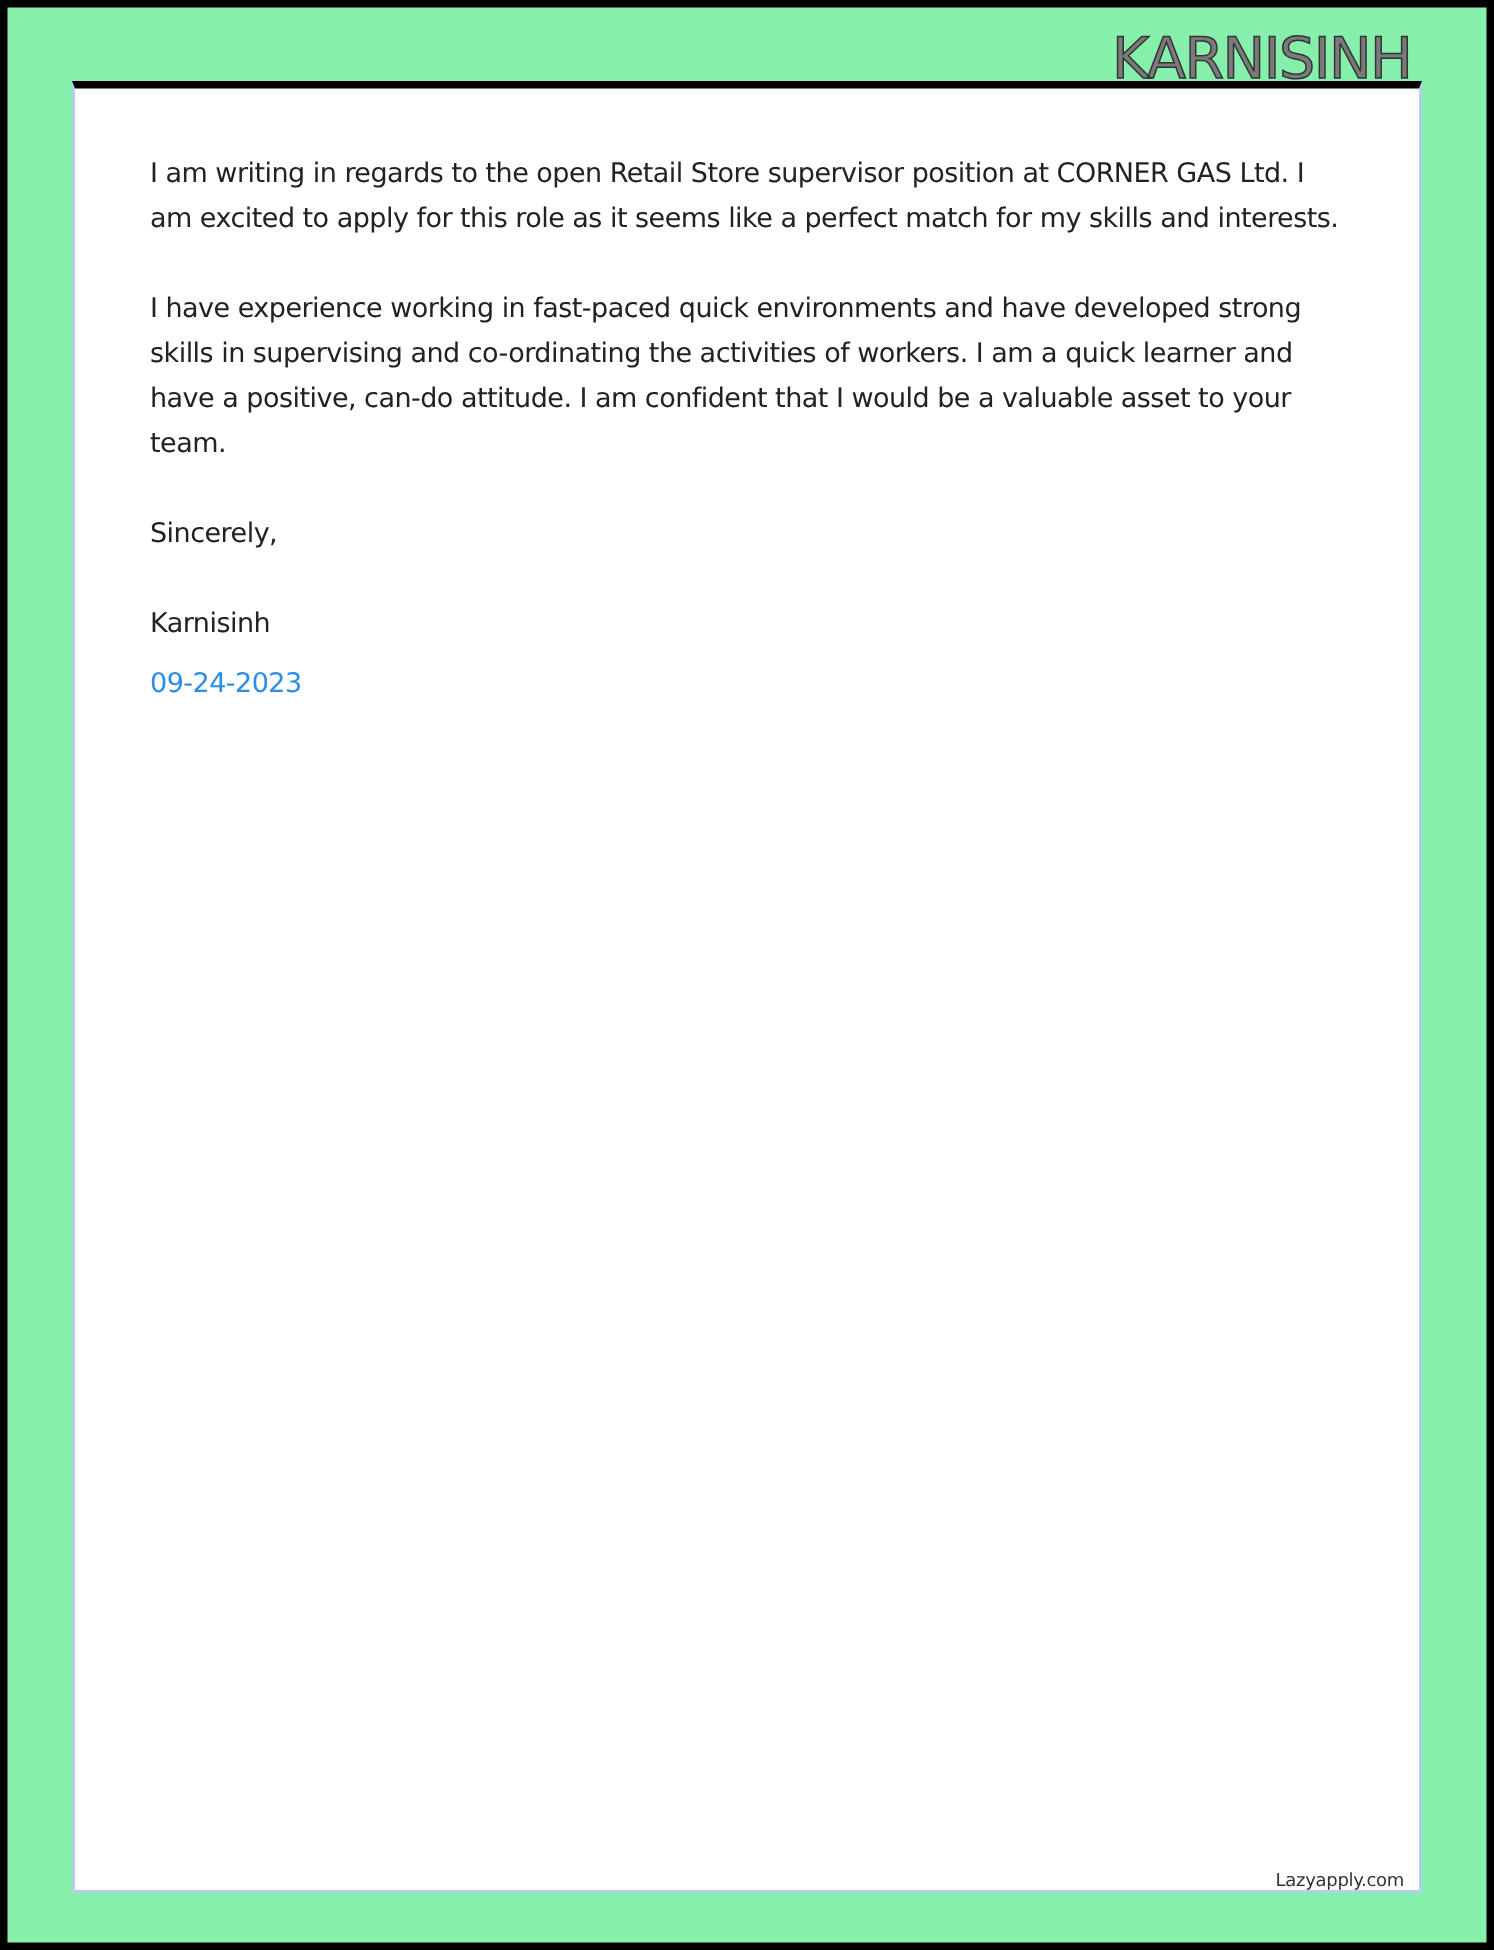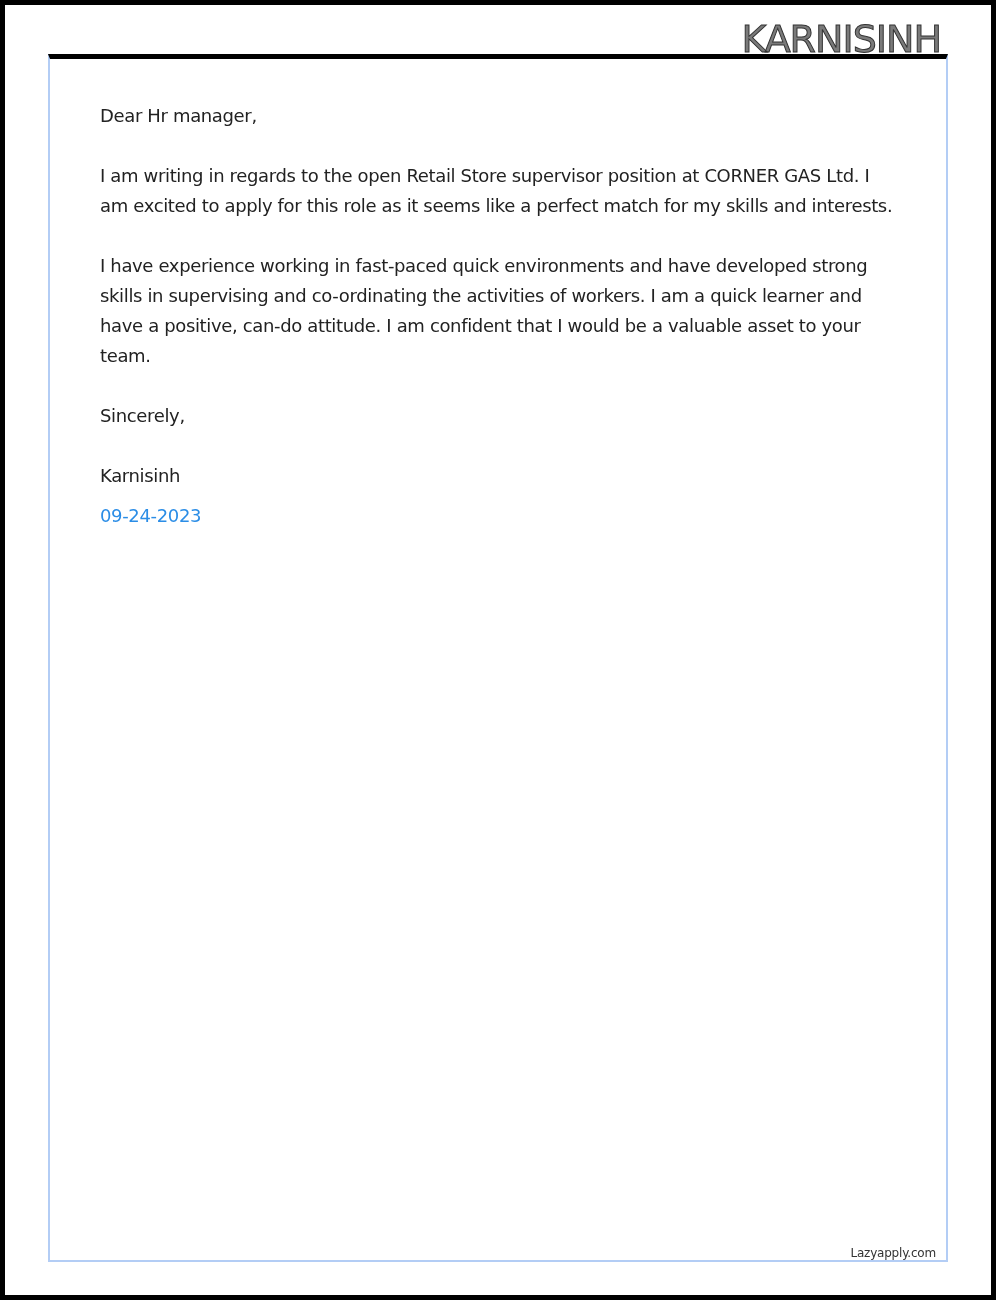--- a/index.html
+++ b/index.html
@@ -1,21 +1,21 @@
 <!DOCTYPE html>
 <html><head>
   <meta charset="utf-8">
   <style>
     * { box-sizing: border-box; margin: 0; padding: 0; }
     html, body { width: 996px; height: 1300px; overflow: hidden; background: #000; }
     .frame {
       position: absolute; left: 0; top: 0;
       width: 996px; height: 1300px;
       border: 5px solid #000;
-      background: #ffffff;
+      background: #86efac;
     }
     .header-name {
       position: absolute;
       right: 50px;
       top: 10px;
       font-family: "DejaVu Sans", sans-serif;
       font-size: 38px;
       letter-spacing: -1px;
       color: #7a7a7a;
       -webkit-text-stroke: 1px #333;
@@ -55,21 +55,20 @@
     }
   </style>
 </head>
 <body>
 
 <div class="frame">
   <div class="header-name">KARNISINH</div>
 
   <div class="paper">
     <div class="letter">
-      <p>Dear Hr manager,</p>
       <p>I am writing in regards to the open Retail Store supervisor position at CORNER GAS Ltd. I am excited to apply for this role as it seems like a perfect match for my skills and interests.</p>
       <p>I have experience working in fast-paced quick environments and have developed strong skills in supervising and co-ordinating the activities of workers. I am a quick learner and have a positive, can-do attitude. I am confident that I would be a valuable asset to your team.</p>
       <p>Sincerely,</p>
       <p class="sig-name">Karnisinh</p>
       <p class="date">09-24-2023</p>
     </div>
     <div class="footer-brand">Lazyapply.com</div>
   </div>
 </div>
 

